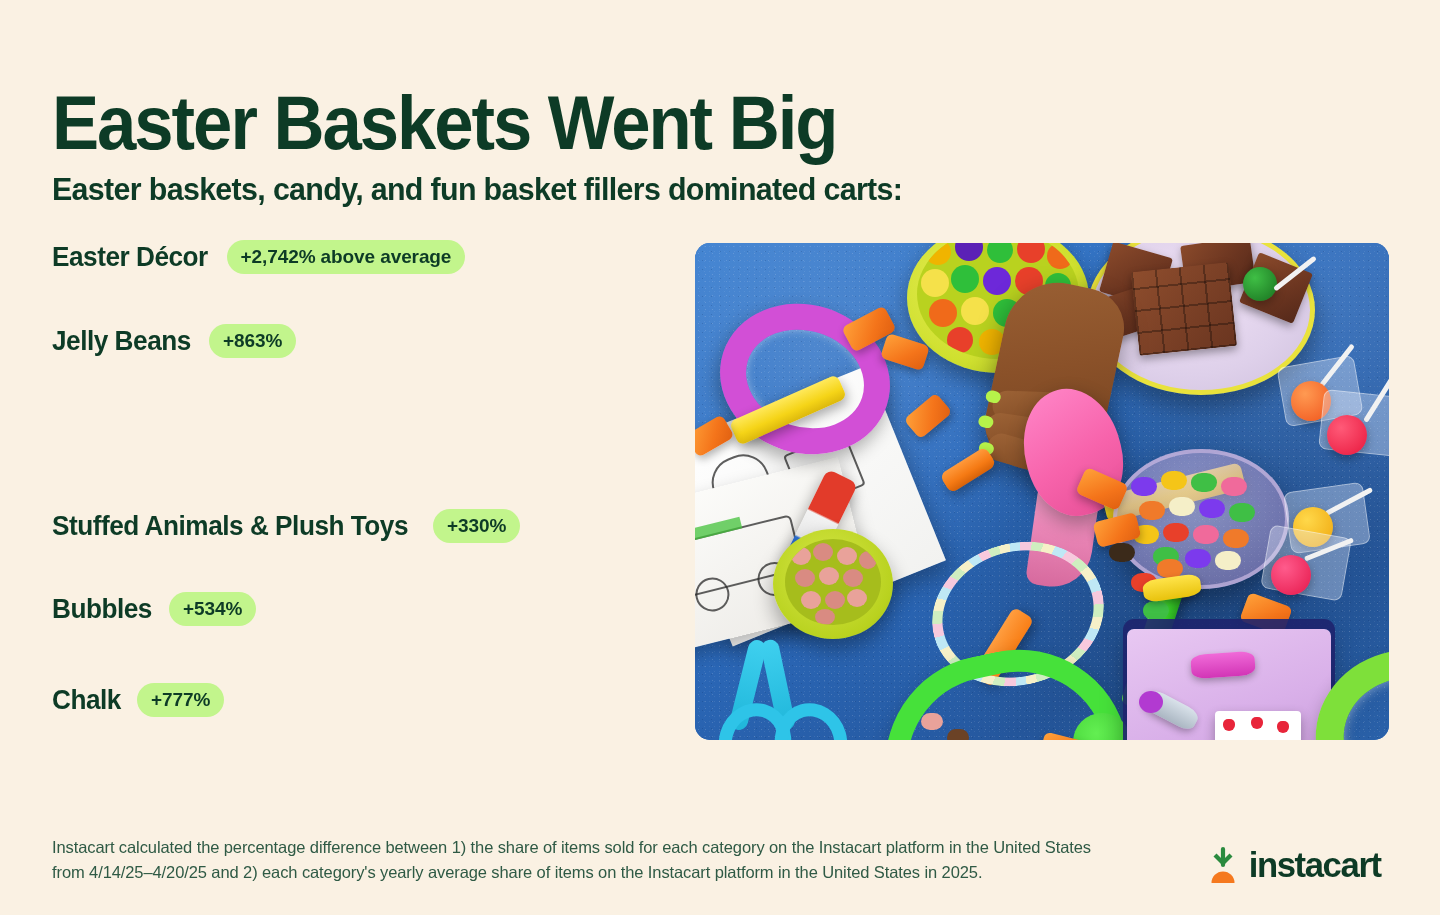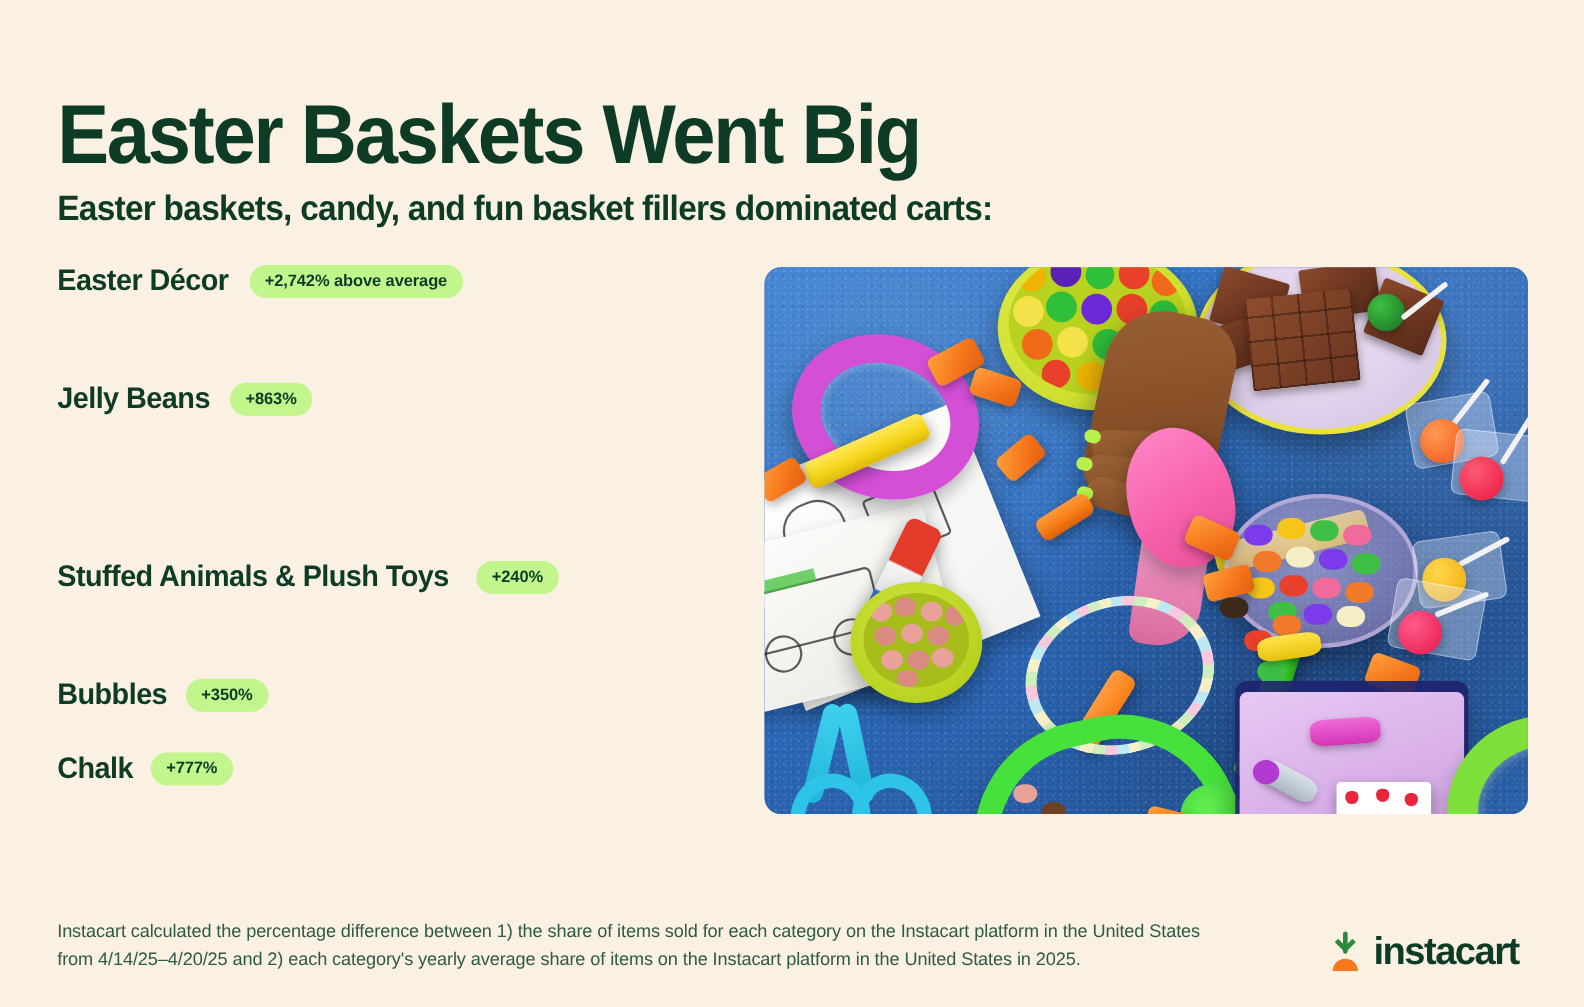--- a/index.html
+++ b/index.html
@@ -72,21 +72,21 @@
     font-weight: 700;
     color: #0d3b26;
     letter-spacing: -0.5px;
     transform: scaleX(0.97);
     transform-origin: left center;
   }
   .badge {
     display: inline-block;
     background: #c2f58c;
     color: #0d3b26;
-    font-size: 15px;
+    font-size: 19px;
     font-weight: 700;
     letter-spacing: -0.1px;
     border-radius: 999px;
     padding: 7px 14px 8px 14px;
     line-height: 1;
     white-space: nowrap;
   }
   .item-sub {
     margin-top: 7px;
     font-size: 16.5px;
@@ -397,41 +397,41 @@
 
   <div class="list">
 
     <div class="item" style="top:0px;">
       <div class="item-head">
         <span class="item-label">Easter Décor</span>
         <span class="badge">+2,742% above average</span>
       </div>
     </div>
 
-    <div class="item" style="top:107px;">
+    <div class="item" style="top:84px;">
       <div class="item-head">
         <span class="item-label">Jelly Beans</span>
         <span class="badge">+863%</span>
       </div>
     </div>
 
     <div class="item" style="top:182px;">
     </div>
 
     <div class="item" style="top:269px;">
       <div class="item-head">
         <span class="item-label">Stuffed Animals &amp; Plush Toys</span>
-        <span class="badge">+240%</span>
+        <span class="badge">+330%</span>
       </div>
     </div>
 
-    <div class="item" style="top:376px;">
+    <div class="item" style="top:352px;">
       <div class="item-head">
         <span class="item-label">Bubbles</span>
-        <span class="badge">+350%</span>
+        <span class="badge">+534%</span>
       </div>
     </div>
 
     <div class="item" style="top:443px;">
       <div class="item-head">
         <span class="item-label">Chalk</span>
         <span class="badge">+777%</span>
       </div>
     </div>
 

